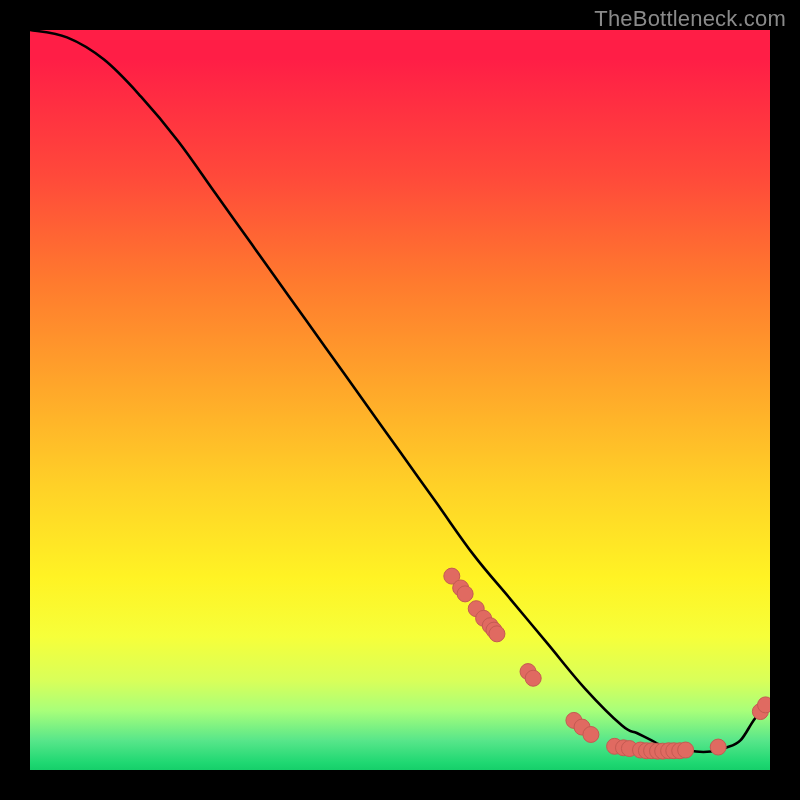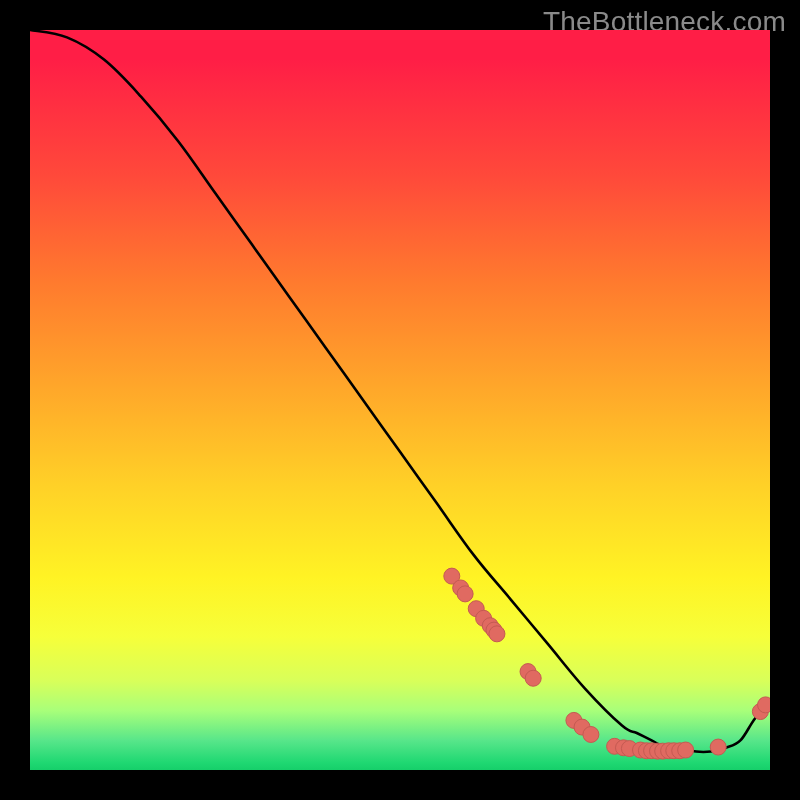--- a/index.html
+++ b/index.html
@@ -53,21 +53,21 @@
     left: 0;
     top: 0;
     width: 100%;
     height: 100%;
   }
   .watermark {
     position: absolute;
     top: 6px;
     right: 14px;
     color: #8a8a8a;
-    font-size: 28px;
+    font-size: 22px;
     letter-spacing: 0.2px;
     font-weight: 400;
     user-select: none;
   }
 </style>
 </head>
 <body>
 
 <div class="stage">
 

